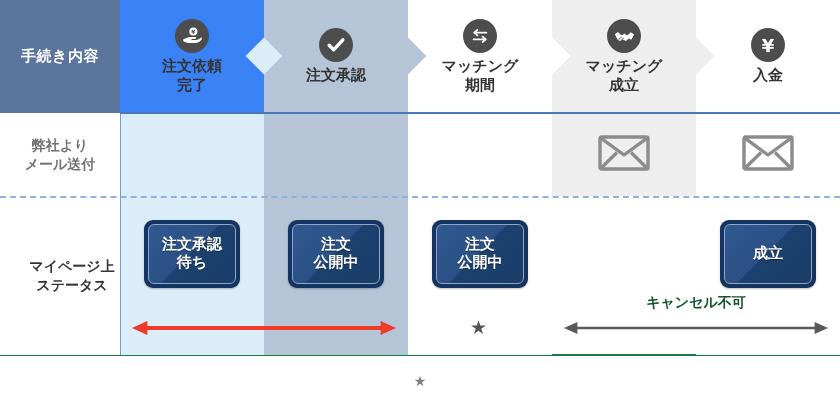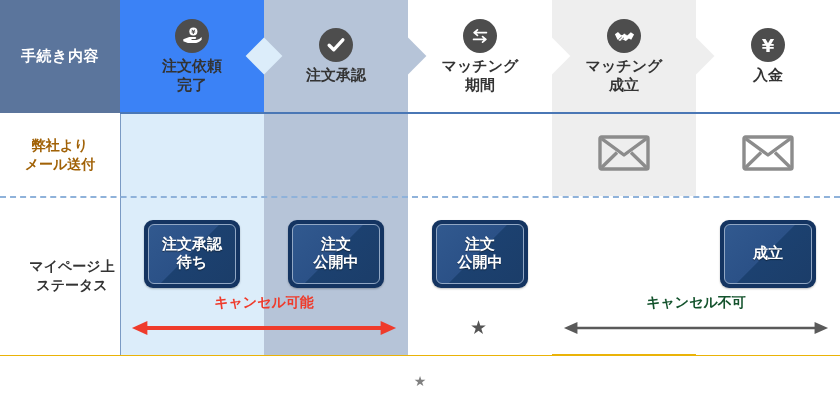--- a/index.html
+++ b/index.html
@@ -8,21 +8,21 @@
     font-family: "DejaVu Sans", "Liberation Sans", sans-serif;
     background: #ffffff;
     overflow: hidden;
   }
   #root { position: relative; width: 840px; height: 400px; }
 
   
   .table {
     position: absolute; left: 0; top: 0;
     width: 840px; height: 356px;
-    border-bottom: 2px solid #eab308;
+    border-bottom: 2px solid #15803d;
     background: #ffffff;
   }
 
   
   .col0-sep {
     position: absolute; left: 120px; top: 113px; width: 1px; height: 242px;
     background: #7a9ac4;
   }
   
   .header-underline {
@@ -69,21 +69,21 @@
   .circ svg { display: block; }
 
   
   .mrow { position: absolute; left: 0; top: 113px; width: 840px; height: 83px; }
   .mhead {
     position: absolute; left: 0; top: 0; width: 120px; height: 83px;
     background: #ffffff;
     display: flex; align-items: center; justify-content: center;
   }
   .mhead span {
-    color: #a16207; font-size: 14px; font-weight: bold;
+    color: #737373; font-size: 14px; font-weight: bold;
     text-align: center; line-height: 1.3; white-space: pre-line;
   }
   .mcell {
     position: absolute; top: 0; height: 83px;
     display: flex; align-items: center; justify-content: center;
   }
 
   
   .srow { position: absolute; left: 0; top: 196px; width: 840px; height: 159px; }
   .shead {
@@ -278,21 +278,20 @@
       </div>
       <div class="scell" id="sc4" style="left: 696px; width: 144px; background: rgb(255, 255, 255);">
         <div class="badge">
           <div class="badge-inner">
             <span>成立</span>
           </div>
         </div>
       </div>
 
       <div class="anno" id="annoOK" style="left: 130px; width: 268px; top: 100px;">
-        <div class="anno-label" id="annoOKlbl" style="color: rgb(239, 59, 43);">キャンセル可能</div>
         <div class="arrow-line">
           <svg width="100%" height="20" viewBox="0 0 278 20" preserveAspectRatio="none">
             <line x1="14" y1="10" x2="264" y2="10" stroke="#ef3b2b" stroke-width="4.2"></line>
             <path d="M2 10 L18 3 L18 17 Z" fill="#ef3b2b"></path>
             <path d="M276 10 L260 3 L260 17 Z" fill="#ef3b2b"></path>
           </svg>
         </div>
       </div>
 
       <div class="star" id="starMark" style="left: 470px; top: 122px;">★</div>

